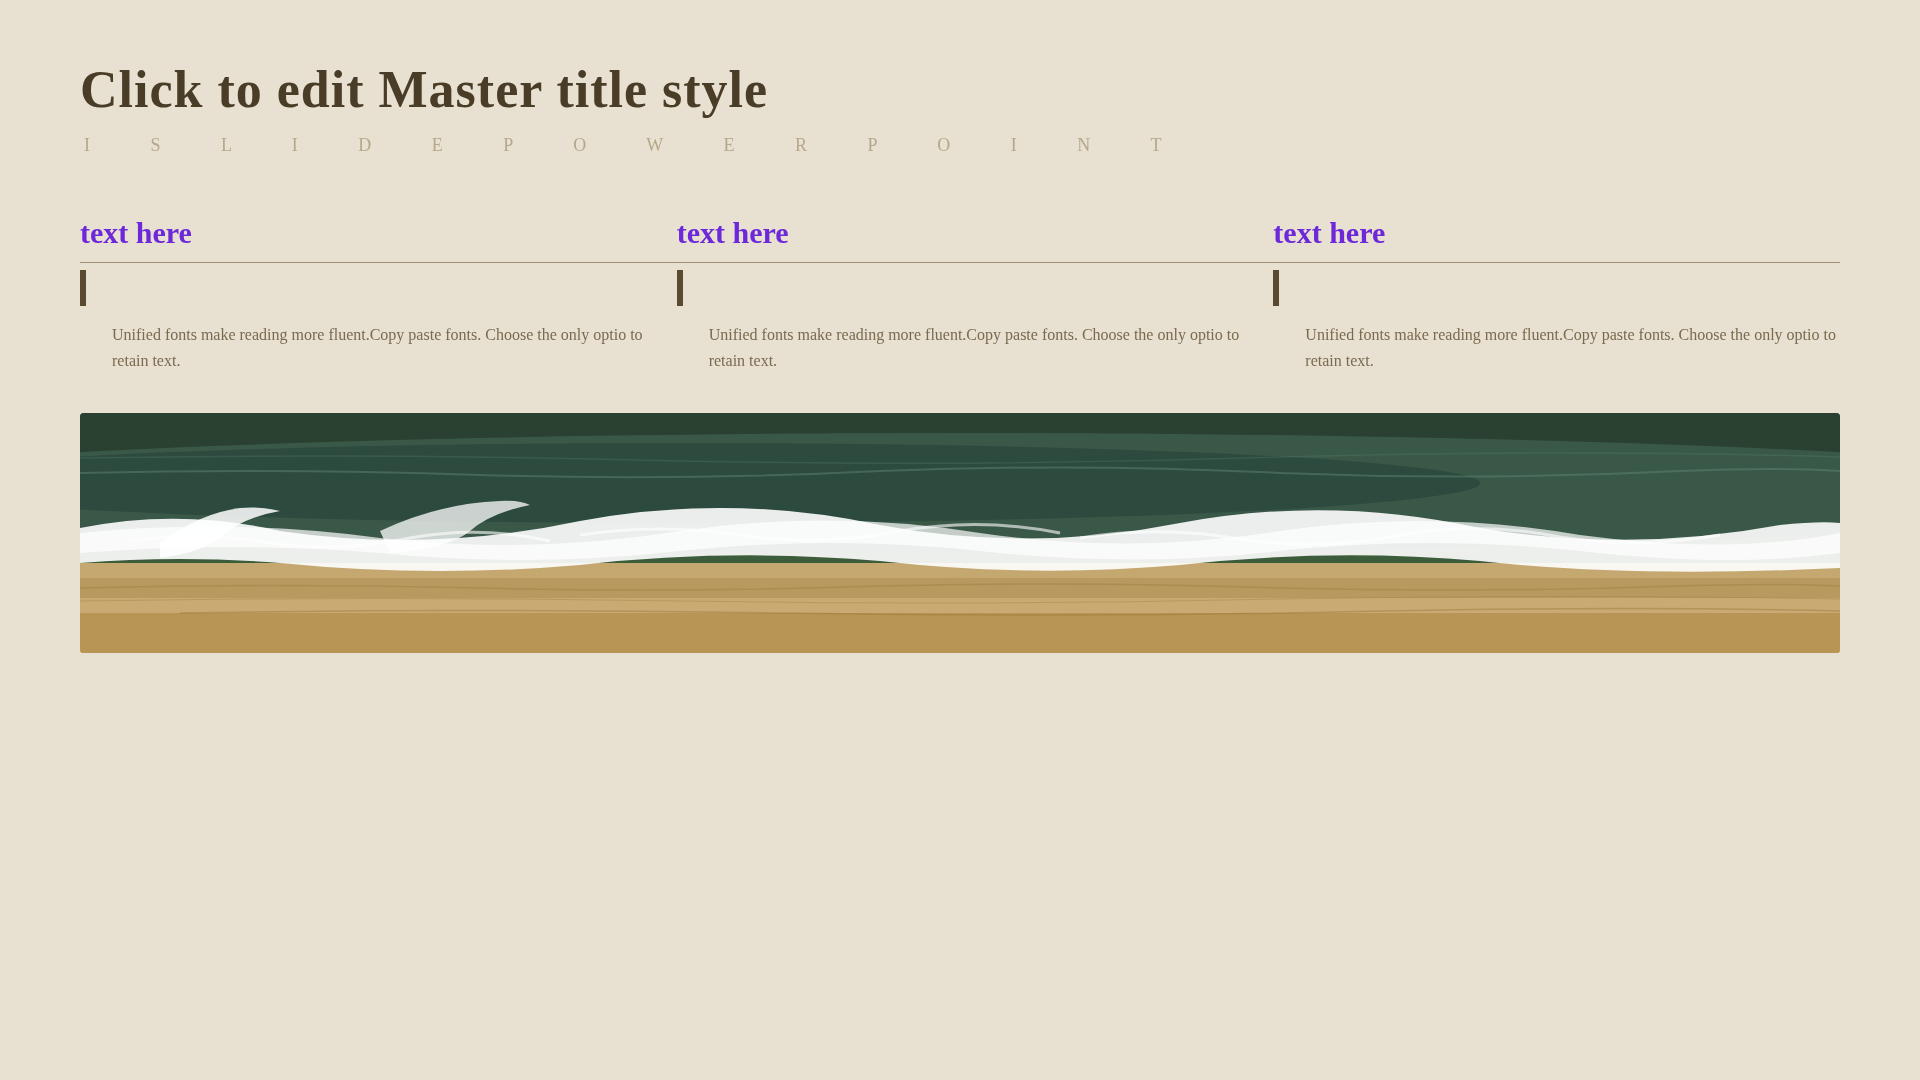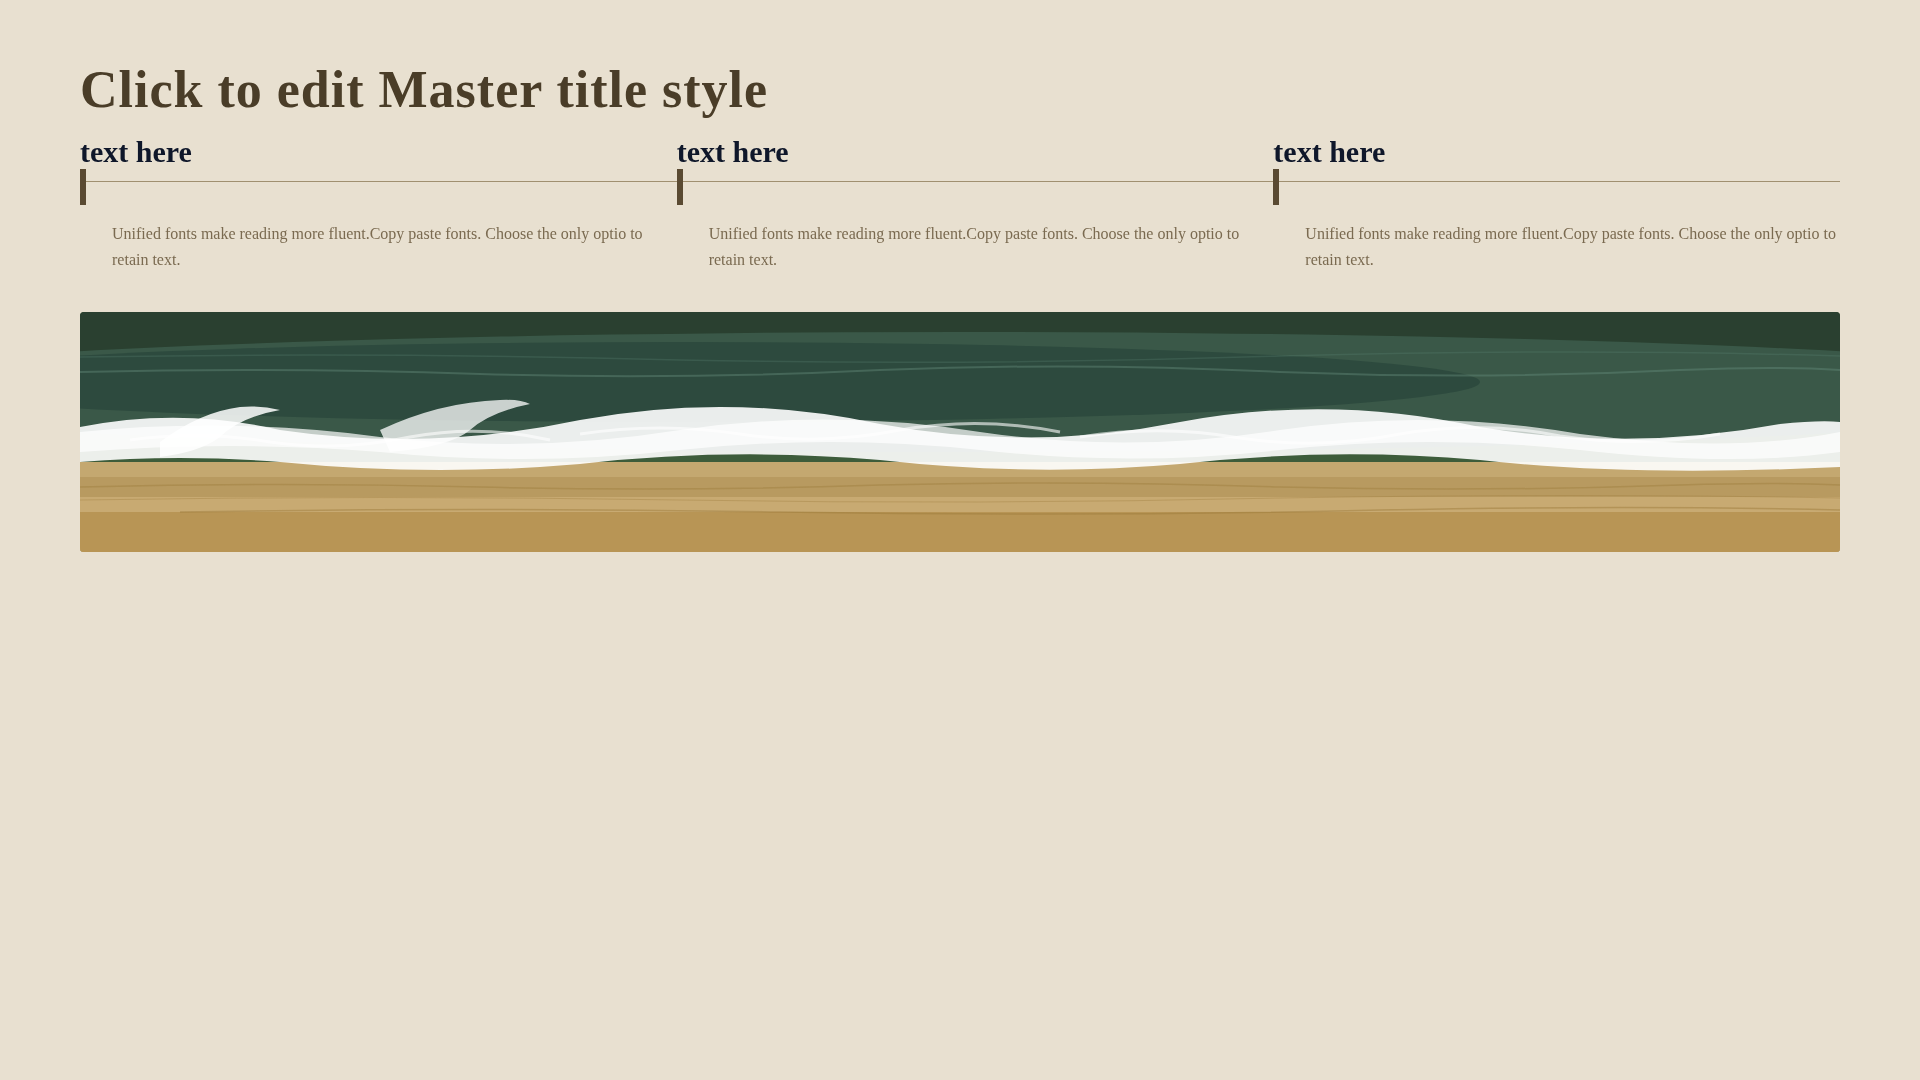--- a/index.html
+++ b/index.html
@@ -88,21 +88,22 @@
       position: relative;
     }
 
     .column:last-child {
       padding-right: 0;
     }
 
     .column-title {
       font-size: 30px;
       font-weight: bold;
-      color: #0f172a;
+      color: #6d28d9;
+      margin-bottom: 20px;
       position: relative;
       z-index: 1;
     }
 
     .column-divider {
       width: 6px;
       height: 36px;
       background-color: #5a4a32;
       margin-bottom: 16px;
       position: relative;
@@ -136,20 +137,21 @@
       left: 0;
     }
   </style>
 </head>
 <body>
 
 <div class="slide">
 
   <div class="title-section">
     <h1 class="main-title">Click to edit Master title style</h1>
+    <div class="subtitle-letters">I   S   L   I   D   E   P   O   W   E   R   P   O   I   N   T</div>
   </div>
 
   <div class="content-section">
 
 
     <div class="columns-wrapper">
       <div class="horizontal-line"></div>
 
       <div class="column">
         <div class="column-title">text here</div>

